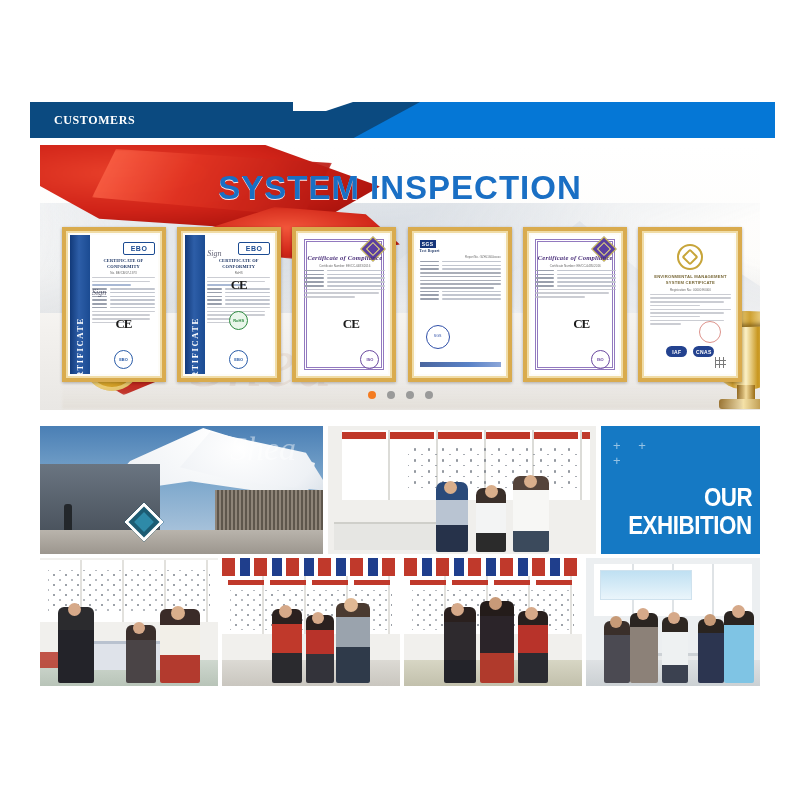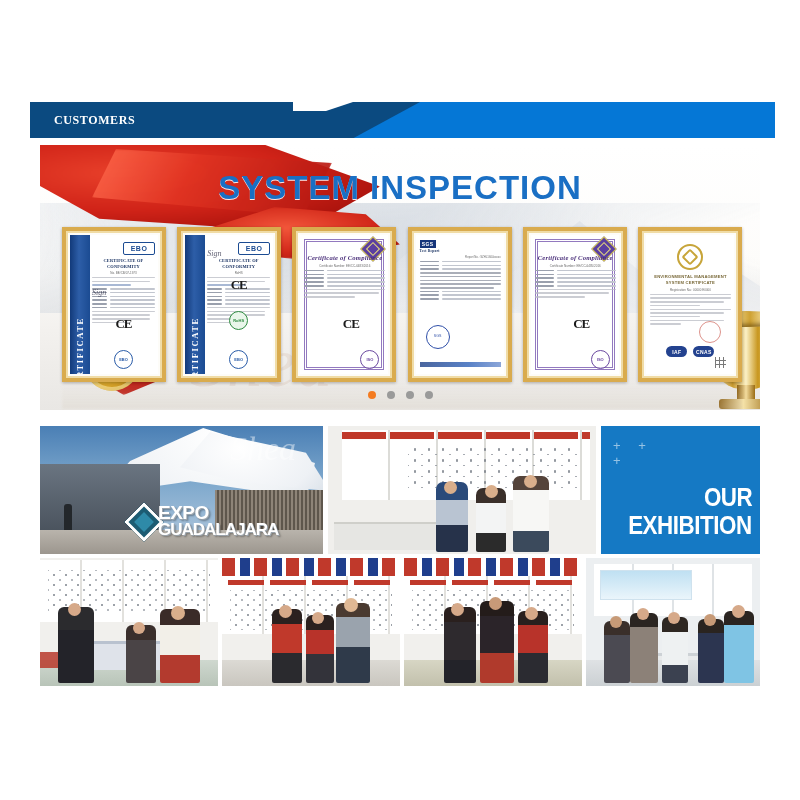--- a/index.html
+++ b/index.html
@@ -857,24 +857,20 @@
     <div class="sky"></div>
     <div class="canopy1"></div>
     <div class="canopy2"></div>
     <div class="wall"></div>
     <div class="fence"></div>
     <div class="ground"></div>
     <div class="person"></div>
     <div class="logo-diamond">
         <i></i>
       </div>
-    <div class="expo-text">
-      <span>EXPO</span>
-      <span class="l2">GUADALAJARA</span>
-    </div>
     <div class="photo-watermark">Shea</div>
   </div>
 
   <div class="photo booth1">
     <div class="backwall"></div>
     <div class="posterstrip"></div>
     <div class="redband"></div>
     <div class="diagramdots"></div>
     <div class="table"></div>
     <div class="p p1"></div>

